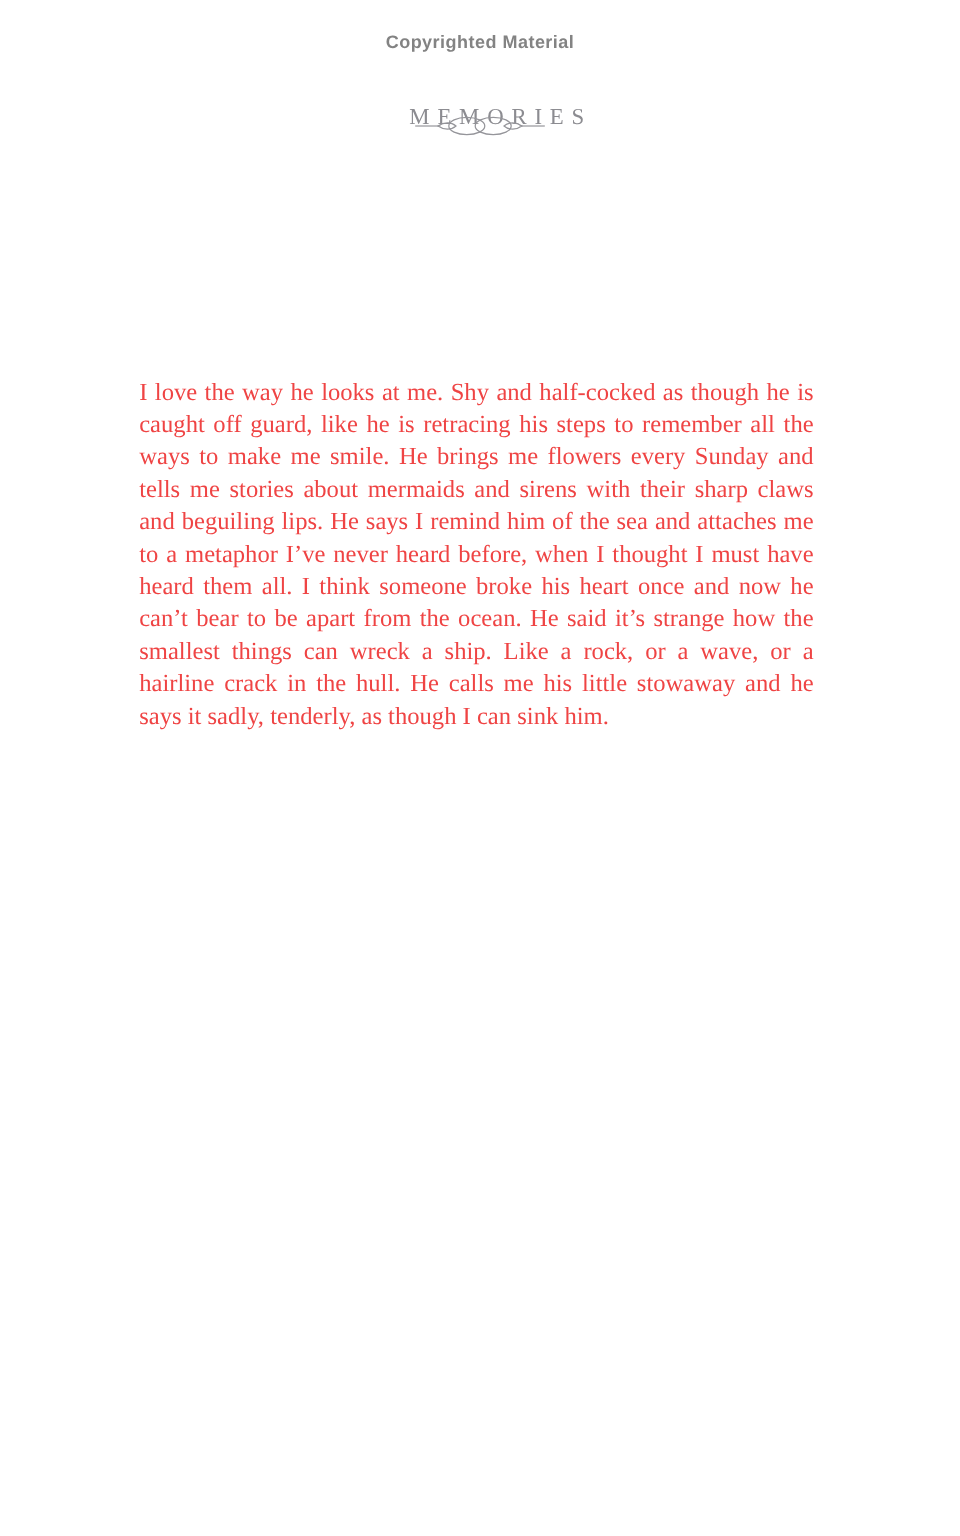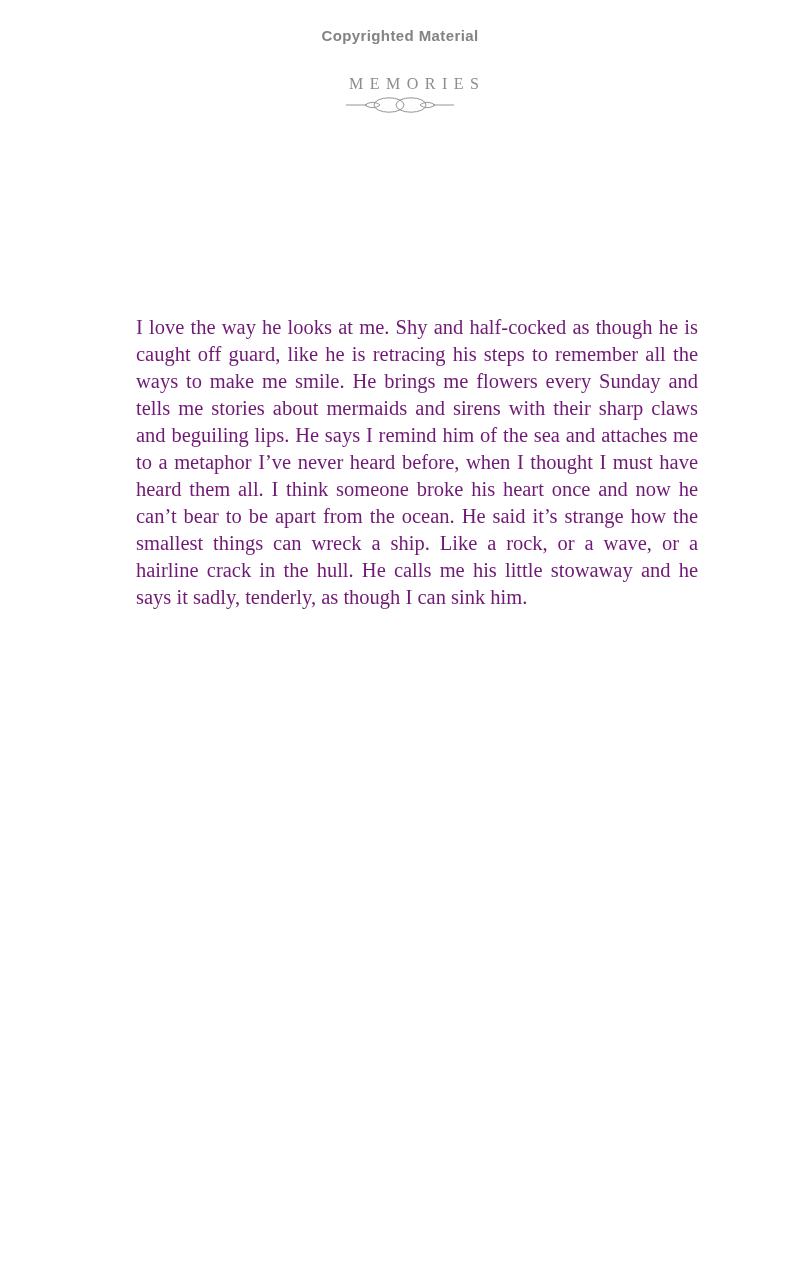--- a/index.html
+++ b/index.html
@@ -22,26 +22,26 @@
     font-weight: bold;
     font-size: 15px;
     letter-spacing: 0.4px;
     color: #838383;
   }
   .copyright-top { top: 27px; }
   .copyright-bottom { top: 1236px; }
   .book-title {
     top: 75px;
     font-family: "Liberation Serif", serif;
-    font-size: 16px;
+    font-size: 19px;
     font-weight: normal;
     letter-spacing: 6.5px;
     text-indent: 6.5px;
     color: #8c8c91;
-    margin: 0;
+    margin: 12px;
     padding-left: 28px;
   }
   .ornament-top {
     top: 95px;
     height: 22px;
     color: #95959a;
   }
   .ornament-top svg { display: inline-block; vertical-align: top; }
   .section-title {
     position: absolute;
@@ -53,28 +53,28 @@
     font-weight: normal;
     text-transform: uppercase;
     letter-spacing: 1px;
     color: #1b1b1b;
   }
   .section-title::first-letter {
     font-size: 30px;
   }
   .body-text {
     position: absolute;
-    left: 136px;
+    left: 116px;
     top: 314px;
     width: 562px;
     margin: 0;
     font-size: 20.5px;
     line-height: 27px;
     text-align: justify;
-    color: #701a75;
+    color: #ef4444;
   }
   .page-number {
     top: 1152px;
     font-size: 15px;
     letter-spacing: 0.5px;
     color: #6d6d74;
   }
   .ornament-bottom {
     top: 1175px;
     height: 22px;

